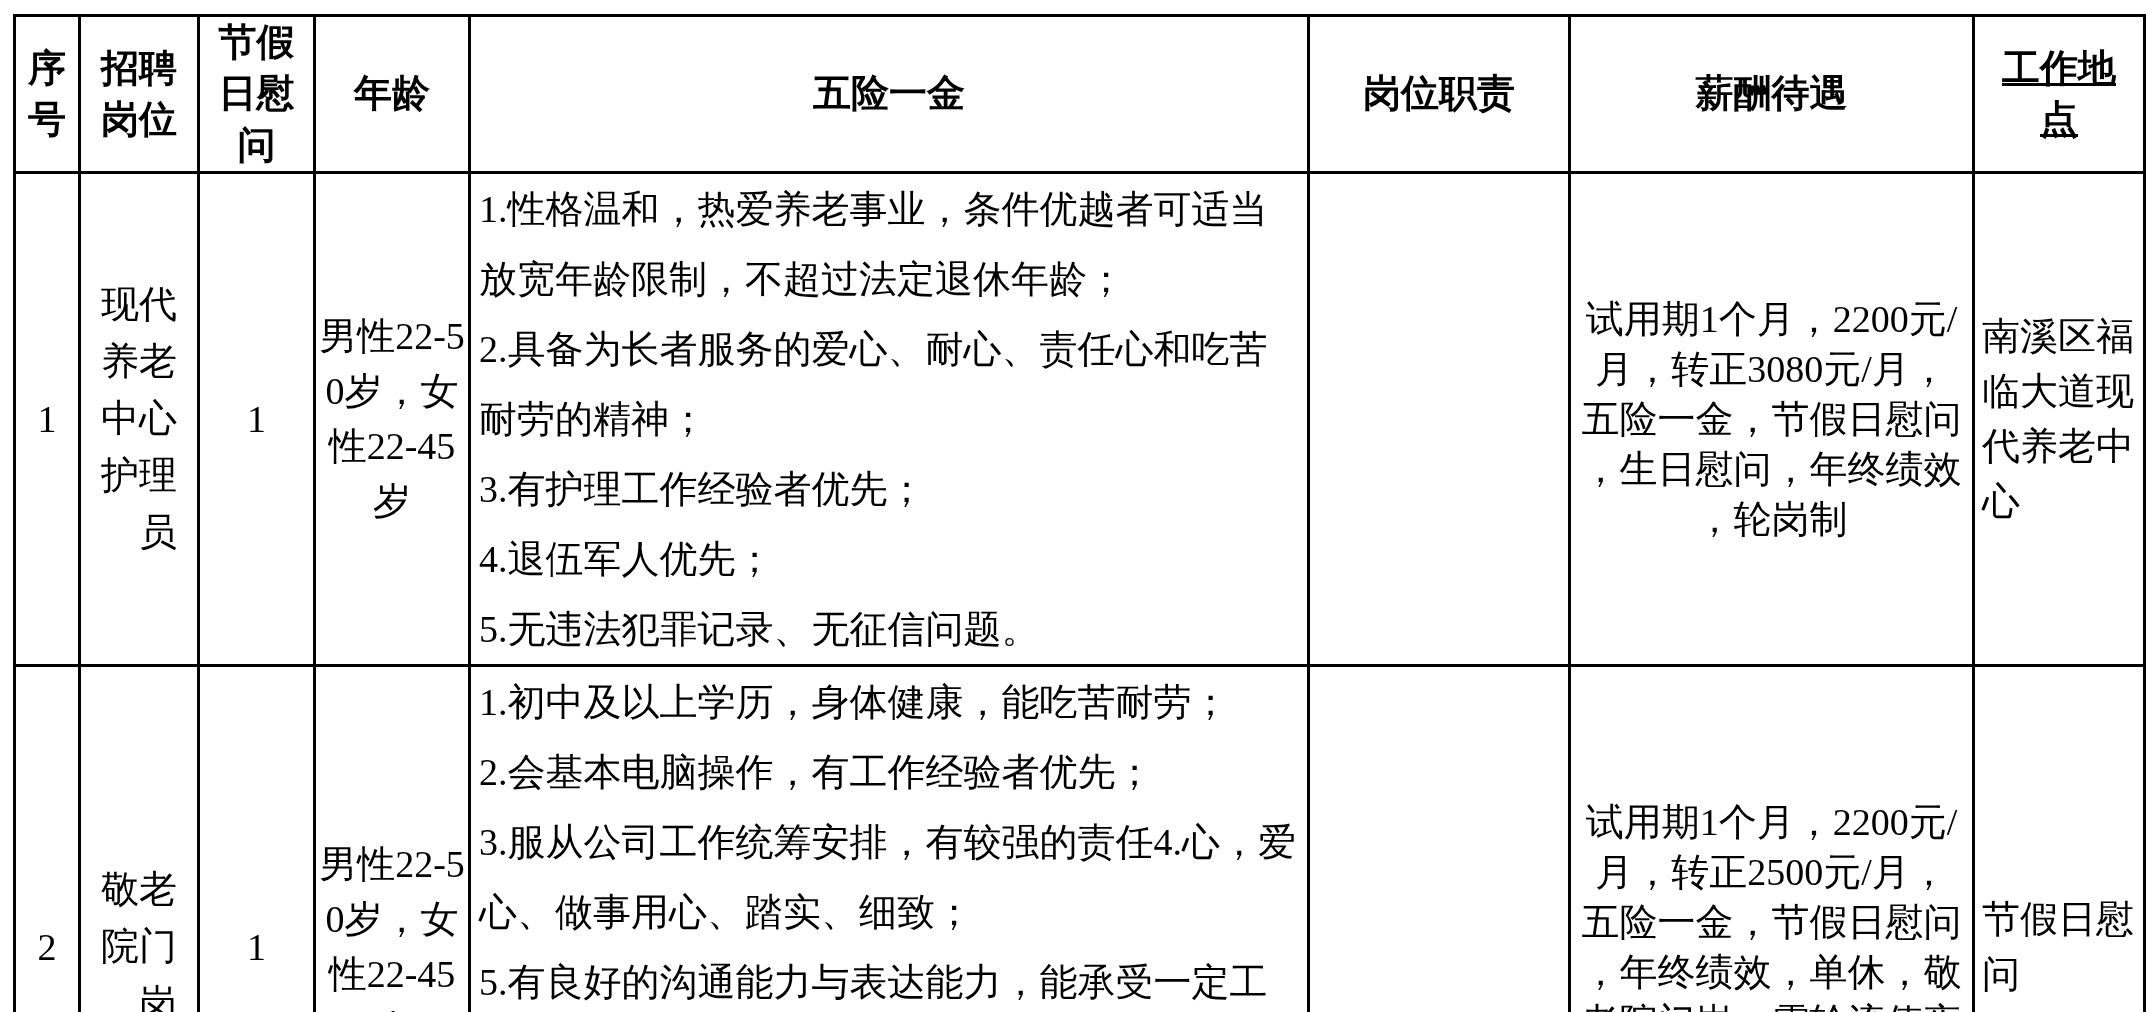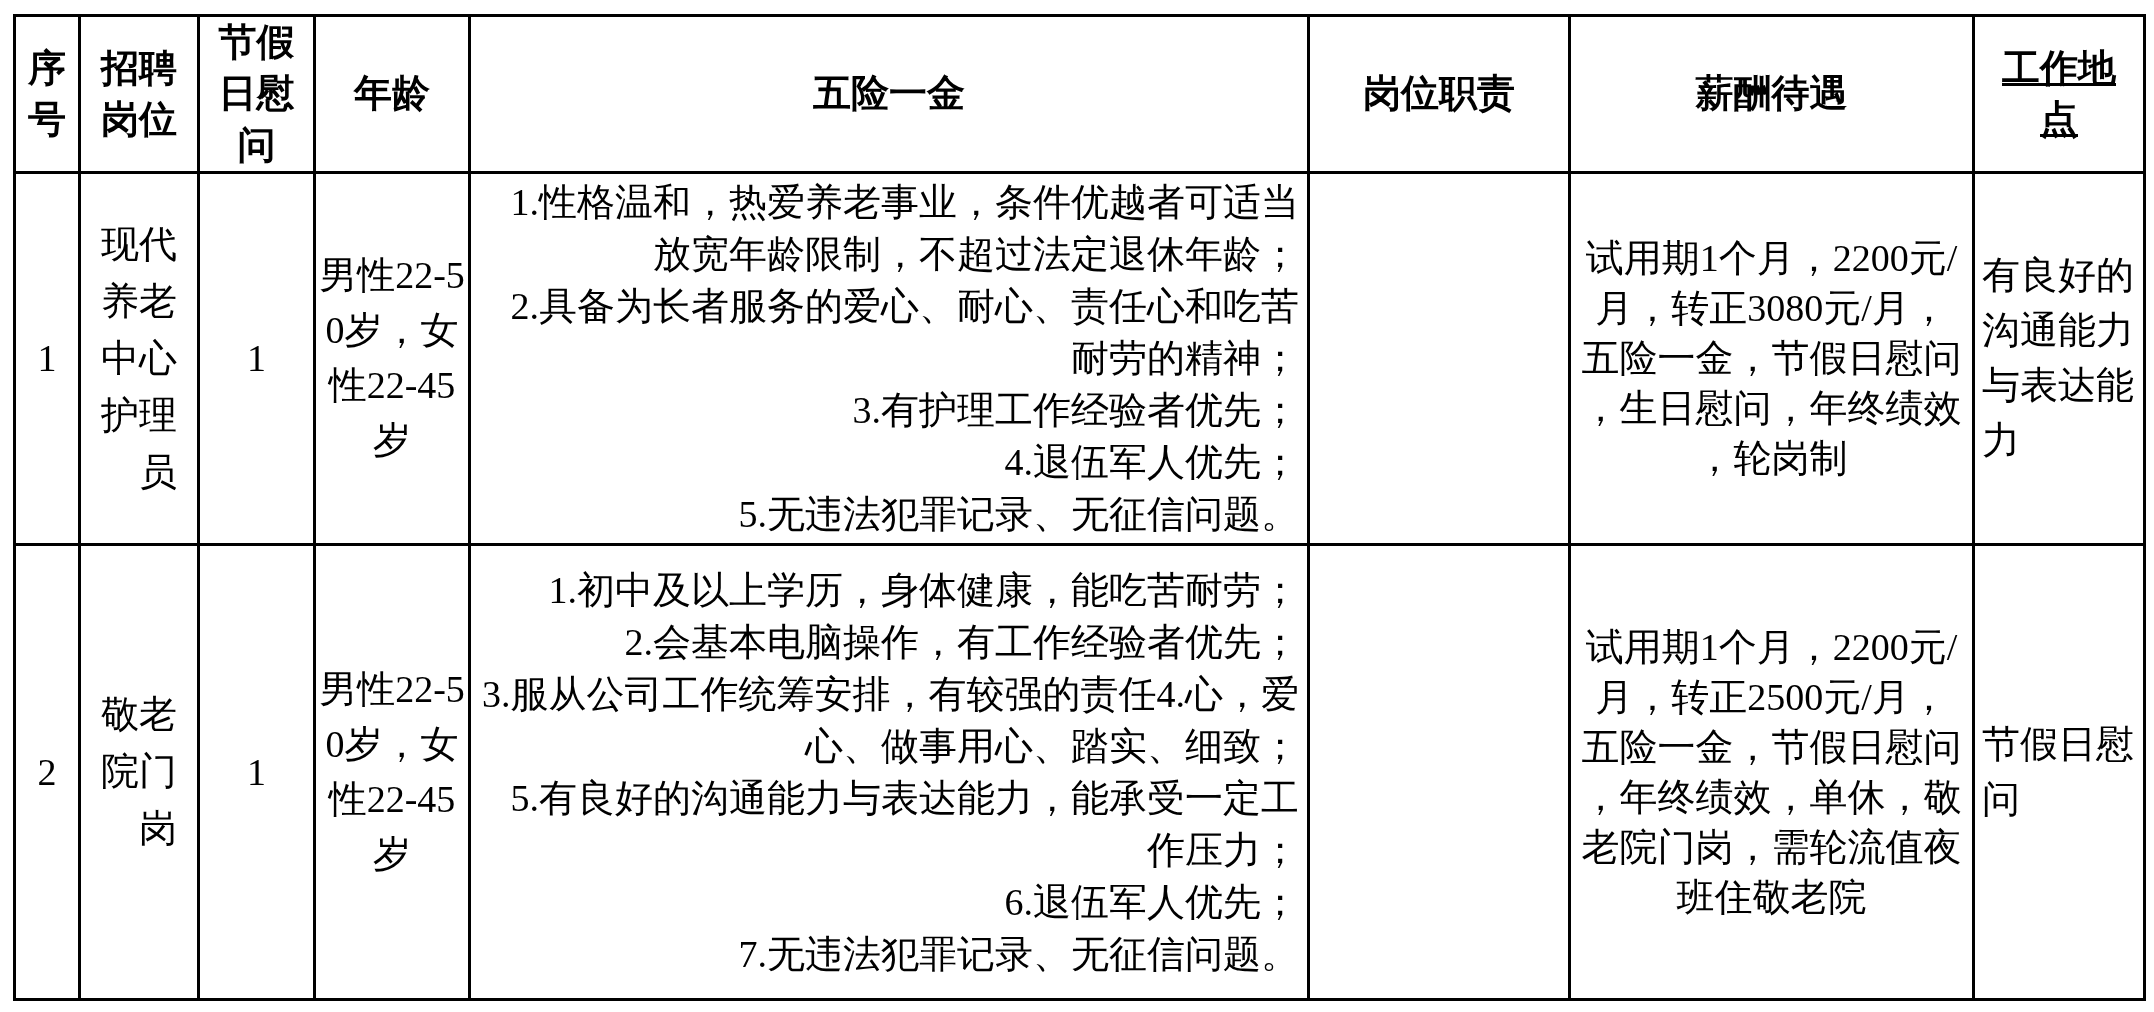--- a/index.html
+++ b/index.html
@@ -46,23 +46,23 @@
     line-height: 1.5;
     line-break: anywhere;
   }
   td.c-age {
     text-align: center;
     padding: 0 2px;
     line-height: 1.45;
     line-break: anywhere;
   }
   td.c-req {
-    text-align: right;
+    text-align: left;
     padding: 0 8px;
-    line-height: 52px;
+    line-height: 70px;
     white-space: pre-line;
     line-break: anywhere;
   }
   td.c-duty { padding: 0; }
   td.c-salary {
     text-align: center;
     padding: 0;
     line-height: 50px;
   }
   td.c-salary .inner {
@@ -111,21 +111,21 @@
       <td class="c-age">男性22-50岁，女性22-45岁</td>
       <td class="c-req">1.性格温和，热爱养老事业，条件优越者可适当放宽年龄限制，不超过法定退休年龄；
 2.具备为长者服务的爱心、耐心、责任心和吃苦耐劳的精神；
 3.有护理工作经验者优先；
 4.退伍军人优先；
 5.无违法犯罪记录、无征信问题。</td>
       <td class="c-duty"></td>
       <td class="c-salary">
         <div class="inner">试用期1个月，2200元/月，转正3080元/月，五险一金，节假日慰问，生日慰问，年终绩效，轮岗制</div>
       </td>
-      <td class="c-loc">有良好的沟通能力与表达能力</td>
+      <td class="c-loc">南溪区福临大道现代养老中心</td>
     </tr>
     <tr class="r2">
       <td class="c-no">2</td>
       <td class="c-pos">敬老院门岗</td>
       <td class="c-quota">1</td>
       <td class="c-age">男性22-50岁，女性22-45岁</td>
       <td class="c-req">1.初中及以上学历，身体健康，能吃苦耐劳；
 2.会基本电脑操作，有工作经验者优先；
 3.服从公司工作统筹安排，有较强的责任4.心，爱心、做事用心、踏实、细致；
 5.有良好的沟通能力与表达能力，能承受一定工作压力；

